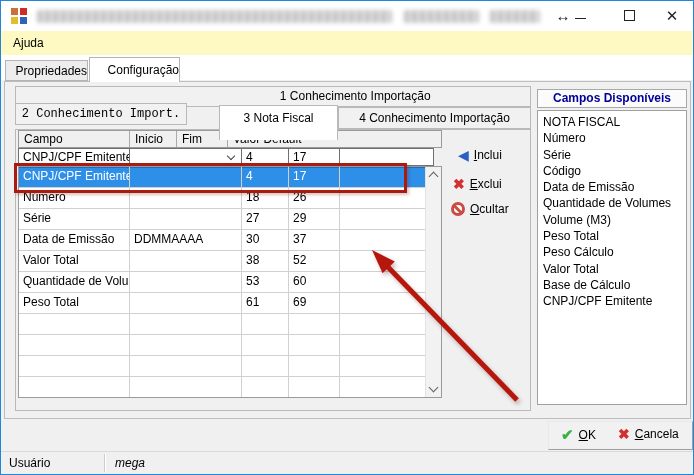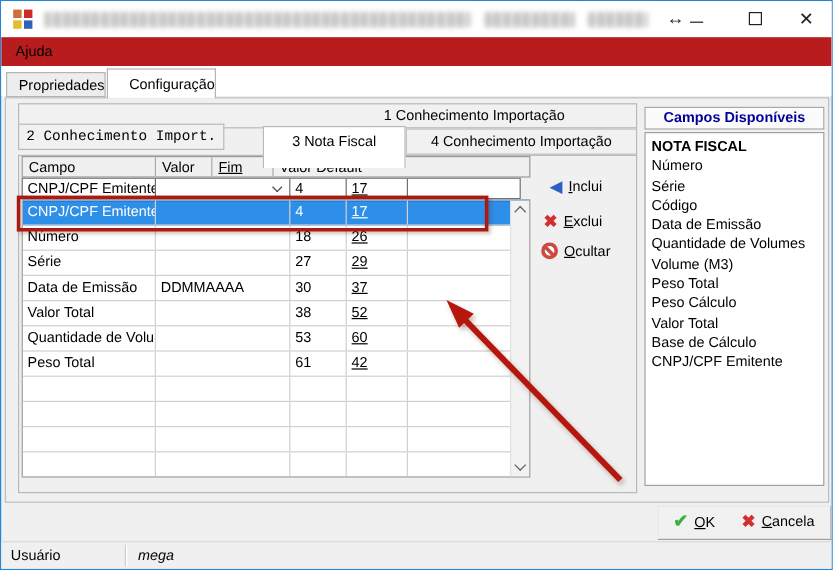--- a/index.html
+++ b/index.html
@@ -28,36 +28,36 @@
   .tbtn { position:absolute; top:0; width:28px; height:29px; display:flex;
           align-items:center; justify-content:center; color:#222; font-size:14px; cursor:default; }
   .tbtn-resize { left:548px; font-size:15px; }
   .tbtn-min   { left:565px; }
   .tbtn-max   { left:614px; font-size:13px; }
   .tbtn-close { left:657px; font-size:15px; }
   .min-glyph  { display:block; width:11px; height:1px; background:#222; margin-top:6px; }
   .max-glyph  { display:block; width:11px; height:11px; border:1px solid #222; }
 
   
-  .menubar { position:absolute; left:0; top:30px; width:692px; height:24px; background:#b91c1c; }
+  .menubar { position:absolute; left:0; top:30px; width:692px; height:24px; background:#fef9c3; }
   .menu-item { position:absolute; left:6px; top:3px; padding:2px 6px; }
 
   
   .tab { position:absolute; text-align:right; }
   .tab-prop { left:4px; top:59px; width:83px; height:21px; line-height:20px;
               background:#ededed; border:1px solid #b4b4b4; z-index:1; }
   .tab-conf { left:88px; top:56px; width:91px; height:25px; line-height:25px;
               background:#fff; border:1px solid #b4b4b4; border-bottom:none; z-index:3; }
   .outer-page { position:absolute; left:3px; top:80px; width:687px; height:338px;
                 background:#f0f0f0; border:1px solid #bdbdbd; }
 
   
   .itab { position:absolute; text-align:center; background:#f1f1f1; border:1px solid #b9b9b9; }
   .itab-row1 { left:14px; top:85px; width:516px; height:21px; }
-  .itab-row1 .lbl { position:absolute; left:66%; top:2px; transform:translateX(-50%); white-space:nowrap;margin-left:40px; }
+  .itab-row1 .lbl { position:absolute; left:66%; top:2px; transform:translateX(-50%); white-space:nowrap; }
   .itab-2 { left:14px;  top:102px; width:172px; height:22px; line-height:21px;font-family:Liberation Mono, monospace; }
   .itab-4 { left:337px; top:106px; width:193px; height:22px; line-height:21px; }
   .itab-3 { left:218px; top:104px; width:119px; height:35px; line-height:24px;
             background:#fff; border-bottom:none; z-index:3; }
   .inner-page { position:absolute; left:14px; top:128px; width:516px; height:282px;
                 background:#f0f0f0; border:1px solid #b9b9b9; }
 
   
   .ghead { position:absolute; left:17px; top:129px; width:424px; height:18px;
            border:1px solid #9a9a9a; background:#f0f0f0; display:flex; }
@@ -66,21 +66,21 @@
 
   .editrow { position:absolute; left:17px; top:147px; width:416px; height:18px;
              border:1px solid #707070; background:#fff; display:flex; }
   .editrow .ec { border-right:1px solid #707070; padding:1px 0 0 4px; position:relative;
                  overflow:hidden; white-space:nowrap; }
   .editrow .ec:last-child { border-right:none; flex:1; }
   .combo-chev { position:absolute; right:7px; top:4px; width:6px; height:6px;
                 border-right:1.5px solid #444; border-bottom:1.5px solid #444;
                 transform:rotate(45deg); }
 
-  .c1 { width:111px; } .c2 { width:112px; } .c3 { width:47px; } .c4 { width:51px;text-decoration:underline; }
+  .c1 { width:111px; } .c2 { width:112px; } .c3 { width:47px; } .c4 { width:51px; }
 
   .grid { position:absolute; left:17px; top:165px; width:424px; height:232px;
           border:1px solid #9a9a9a; background:#fff; overflow:hidden; }
   .grow { display:flex; height:21px; border-bottom:1px solid #d0d0d0; }
   .grow .gc { border-right:1px solid #d0d0d0; padding:2px 0 0 4px;
               overflow:hidden; white-space:nowrap; }
   .grow .gc:last-child { border-right:none; flex:1; }
   .grow.selected { background:#2e8fe9; color:#fff; box-shadow:inset 0 1px 0 #1a6ec2; }
   .scrollbar { position:absolute; right:0; top:0; width:16px; height:230px;
                background:#f2f2f2; border-left:1px solid #e2e2e2; }
@@ -103,21 +103,21 @@
   .ico-noentry::after { content:""; position:absolute; left:-2px; top:3px; width:12px; height:3px;
                         background:#cb4a42; transform:rotate(45deg); }
 
   
   .fields-header { position:absolute; left:536px; top:88px; width:150px; height:19px;
                    border:1px solid #a9a9a9; background:#fbfbfb; color:#000099;
                    font-weight:bold; text-align:center; line-height:17px; }
   .fields-list { position:absolute; left:536px; top:109px; width:150px; height:295px;
                  border:1px solid #a0a0a0; background:#fff; padding:3px 0 0 5px; overflow:hidden; }
   .fitem { line-height:16.3px; white-space:nowrap; }
-  .fitem.bold { font-weight:bold; }
+  .fitem.bold { font-weight:normal; }
 
   
   .footer-panel { position:absolute; left:547px; top:420px; width:145px; height:29px;
                   background:#f1f1f1; border:1px solid; border-color:#e9e9e9 #9f9f9f #9f9f9f #e9e9e9; }
   .fbtn { position:absolute; display:flex; align-items:center; gap:5px; cursor:default; }
   .fbtn-ok      { left:560px; top:426px; }
   .fbtn-cancela { left:617px; top:426px; }
 
   
   .statusbar { position:absolute; left:0; top:450px; width:692px; height:34px;
@@ -176,21 +176,21 @@
   <div class="itab itab-row1">
     <span class="lbl">1 Conhecimento Importação</span>
   </div>
   <div class="itab itab-2">2 Conhecimento Import. Auxiliar</div>
   <div class="itab itab-4">4 Conhecimento Importação</div>
   <div class="itab itab-3">3 Nota Fiscal</div>
   <div class="inner-page"></div>
 
   <div class="ghead">
     <div class="hc c1">Campo</div>
-    <div class="hc c3">Valor</div>
+    <div class="hc c3">Inicio</div>
     <div class="hc c4">Fim</div>
     <div class="hc">Valor Default</div>
   </div>
 
   <div class="editrow">
     <div class="ec c1">CNPJ/CPF Emitente</div>
     <div class="ec c2">
       <span></span>
       <span class="combo-chev"></span>
     </div>
@@ -239,21 +239,21 @@
       <div class="gc c1">Quantidade de Volume</div>
       <div class="gc c2"></div>
       <div class="gc c3">53</div>
       <div class="gc c4">60</div>
       <div class="gc"></div>
     </div>
     <div class="grow">
       <div class="gc c1">Peso Total</div>
       <div class="gc c2"></div>
       <div class="gc c3">61</div>
-      <div class="gc c4">42</div>
+      <div class="gc c4">69</div>
       <div class="gc"></div>
     </div>
     <div class="grow">
       <div class="gc c1"></div>
         <div class="gc c2"></div>
         <div class="gc c3"></div>
         <div class="gc c4"></div>
         <div class="gc"></div>
     </div>
     <div class="grow">

